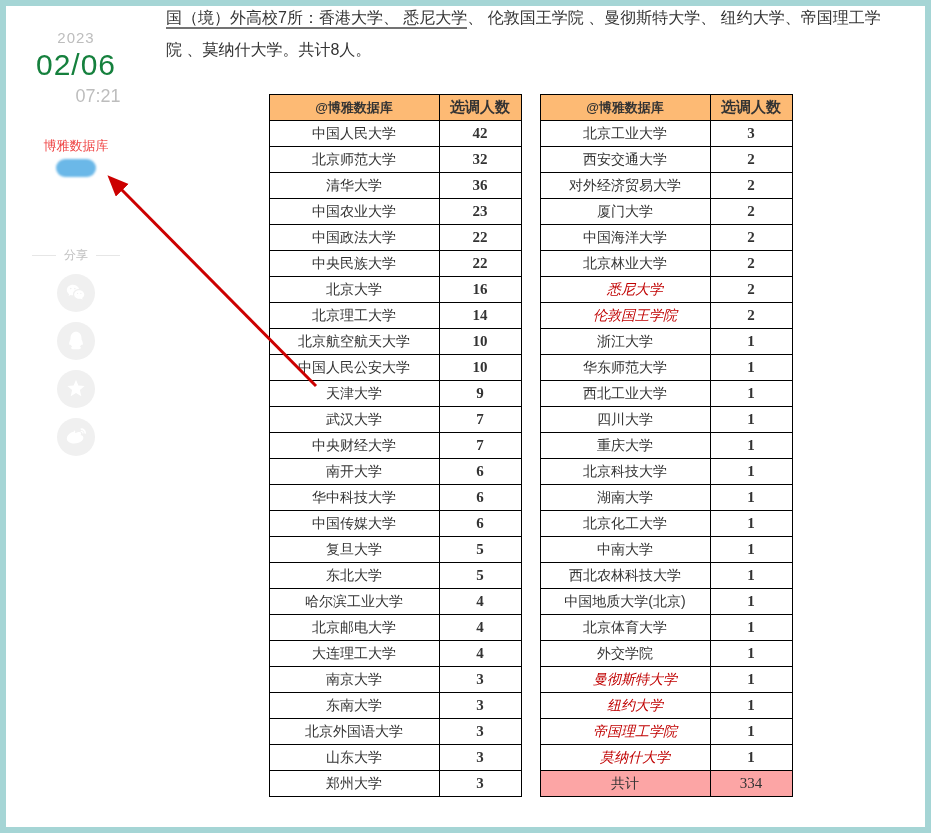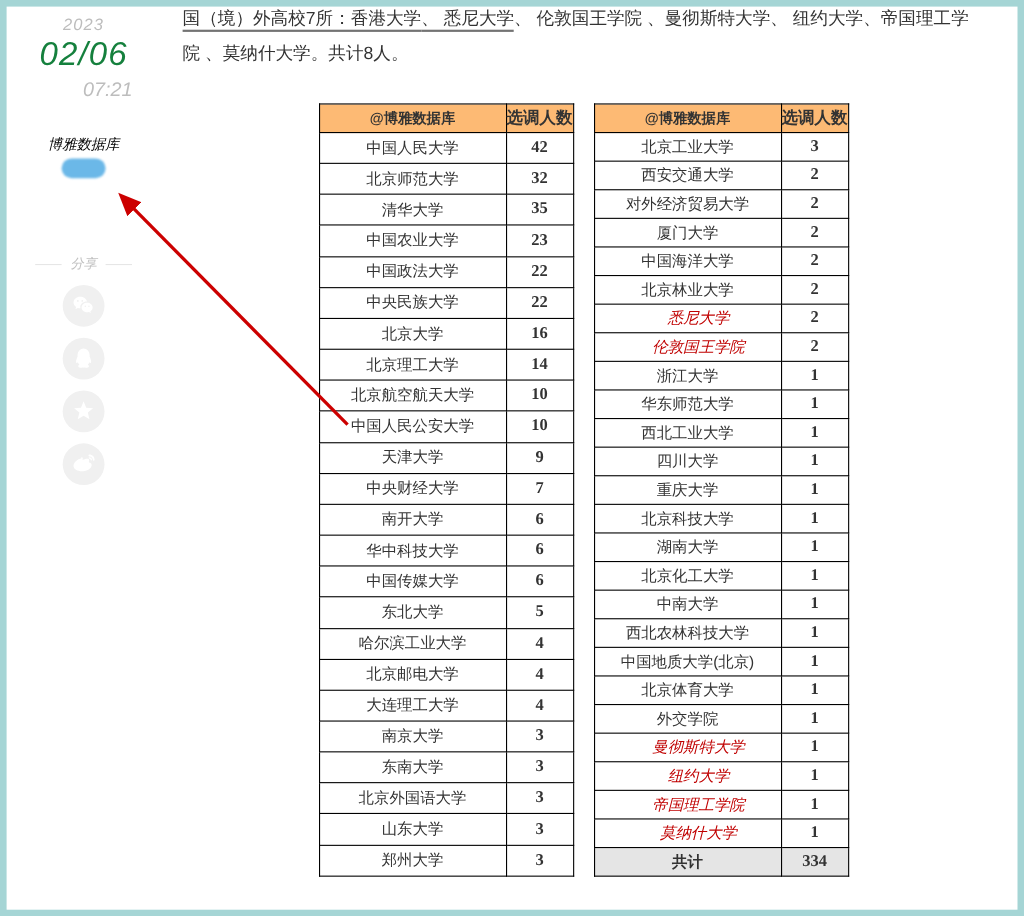--- a/index.html
+++ b/index.html
@@ -12,30 +12,29 @@
   .page {
     background: #ffffff;
     width: 919px;
     height: 821px;
     display: flex;
     position: relative;
     overflow: hidden;
   }
   .sidebar {
     width: 140px;
-    padding: 8px 0 0 0;
+    padding: 23px 0 0 0;
     text-align: center;
     position: relative;
-    font-style: italic;
   }
   .date-year { color: #bdbdbd; font-size: 15px; letter-spacing: 1px; }
   .date-md { color: #15803d; font-size: 30px; font-weight: 300; letter-spacing: 1px; margin-top: 2px; }
   .date-time { color: #bdbdbd; font-size: 18px; margin-top: 4px; margin-left: 44px; }
   .source-link {
-    color: #000000;
+    color: #ef4444;
     font-size: 13px;
     margin-top: 30px;
     display: inline-block;
     cursor: pointer;
     text-align: center;
   }
   .badge {
     width: 40px; height: 18px;
     background: #6bb8e8;
     border-radius: 9px;
@@ -87,23 +86,23 @@
     text-align: center;
     height: 26px;
     vertical-align: middle;
   }
   th {
     background: #fdba74;
     font-weight: bold;
     font-size: 13px;
   }
   .col-name { width: 170px; }
-  .col-count { width: 61px; font-family: Georgia, "Times New Roman", serif; font-weight: bold; font-size: 15px; }
+  .col-count { width: 82px; font-family: Georgia, "Times New Roman", serif; font-weight: bold; font-size: 15px; }
   .red-italic { color: #c00000; font-style: italic; font-family: "KaiTi","STKaiti",serif; padding-left: 20px; }
-  .grey-cell { background: #e5e5e5; font-weight: bold; }
+  .grey-cell { background: #fca5a5; font-weight: normal; }
   .arrow {
     position: absolute;
     left: 100px; top: 160px;
     pointer-events: none;
     width: 250px; height: 250px;
   }
 </style>
 </head>
 <body>
 
@@ -159,21 +158,21 @@
             <tr>
               <td class="col-name">中国人民大学</td>
               <td class="col-count">42</td>
             </tr>
             <tr>
               <td class="col-name">北京师范大学</td>
               <td class="col-count">32</td>
             </tr>
             <tr>
               <td class="col-name">清华大学</td>
-              <td class="col-count">35</td>
+              <td class="col-count">36</td>
             </tr>
             <tr>
               <td class="col-name">中国农业大学</td>
               <td class="col-count">23</td>
             </tr>
             <tr>
               <td class="col-name">中国政法大学</td>
               <td class="col-count">22</td>
             </tr>
             <tr>
@@ -194,34 +193,42 @@
             </tr>
             <tr>
               <td class="col-name">中国人民公安大学</td>
               <td class="col-count">10</td>
             </tr>
             <tr>
               <td class="col-name">天津大学</td>
               <td class="col-count">9</td>
             </tr>
             <tr>
+              <td class="col-name">武汉大学</td>
+              <td class="col-count">7</td>
+            </tr>
+            <tr>
               <td class="col-name">中央财经大学</td>
               <td class="col-count">7</td>
             </tr>
             <tr>
               <td class="col-name">南开大学</td>
               <td class="col-count">6</td>
             </tr>
             <tr>
               <td class="col-name">华中科技大学</td>
               <td class="col-count">6</td>
             </tr>
             <tr>
               <td class="col-name">中国传媒大学</td>
               <td class="col-count">6</td>
+            </tr>
+            <tr>
+              <td class="col-name">复旦大学</td>
+              <td class="col-count">5</td>
             </tr>
             <tr>
               <td class="col-name">东北大学</td>
               <td class="col-count">5</td>
             </tr>
             <tr>
               <td class="col-name">哈尔滨工业大学</td>
               <td class="col-count">4</td>
             </tr>
             <tr>

